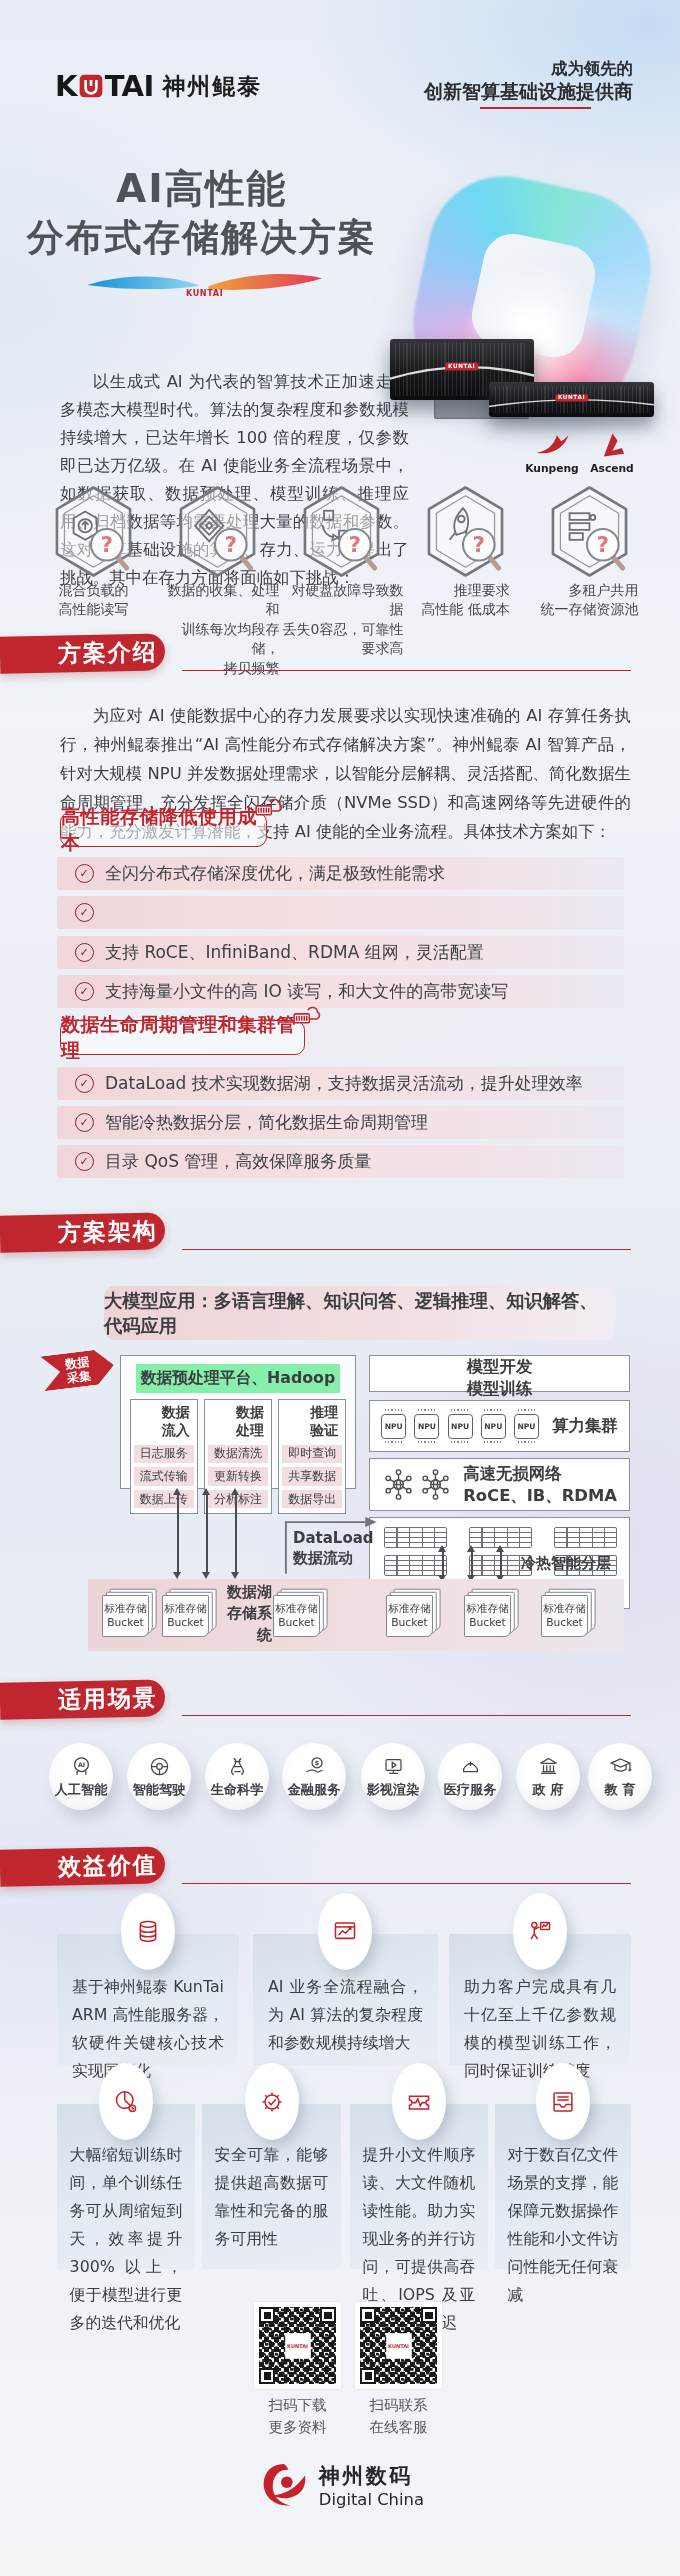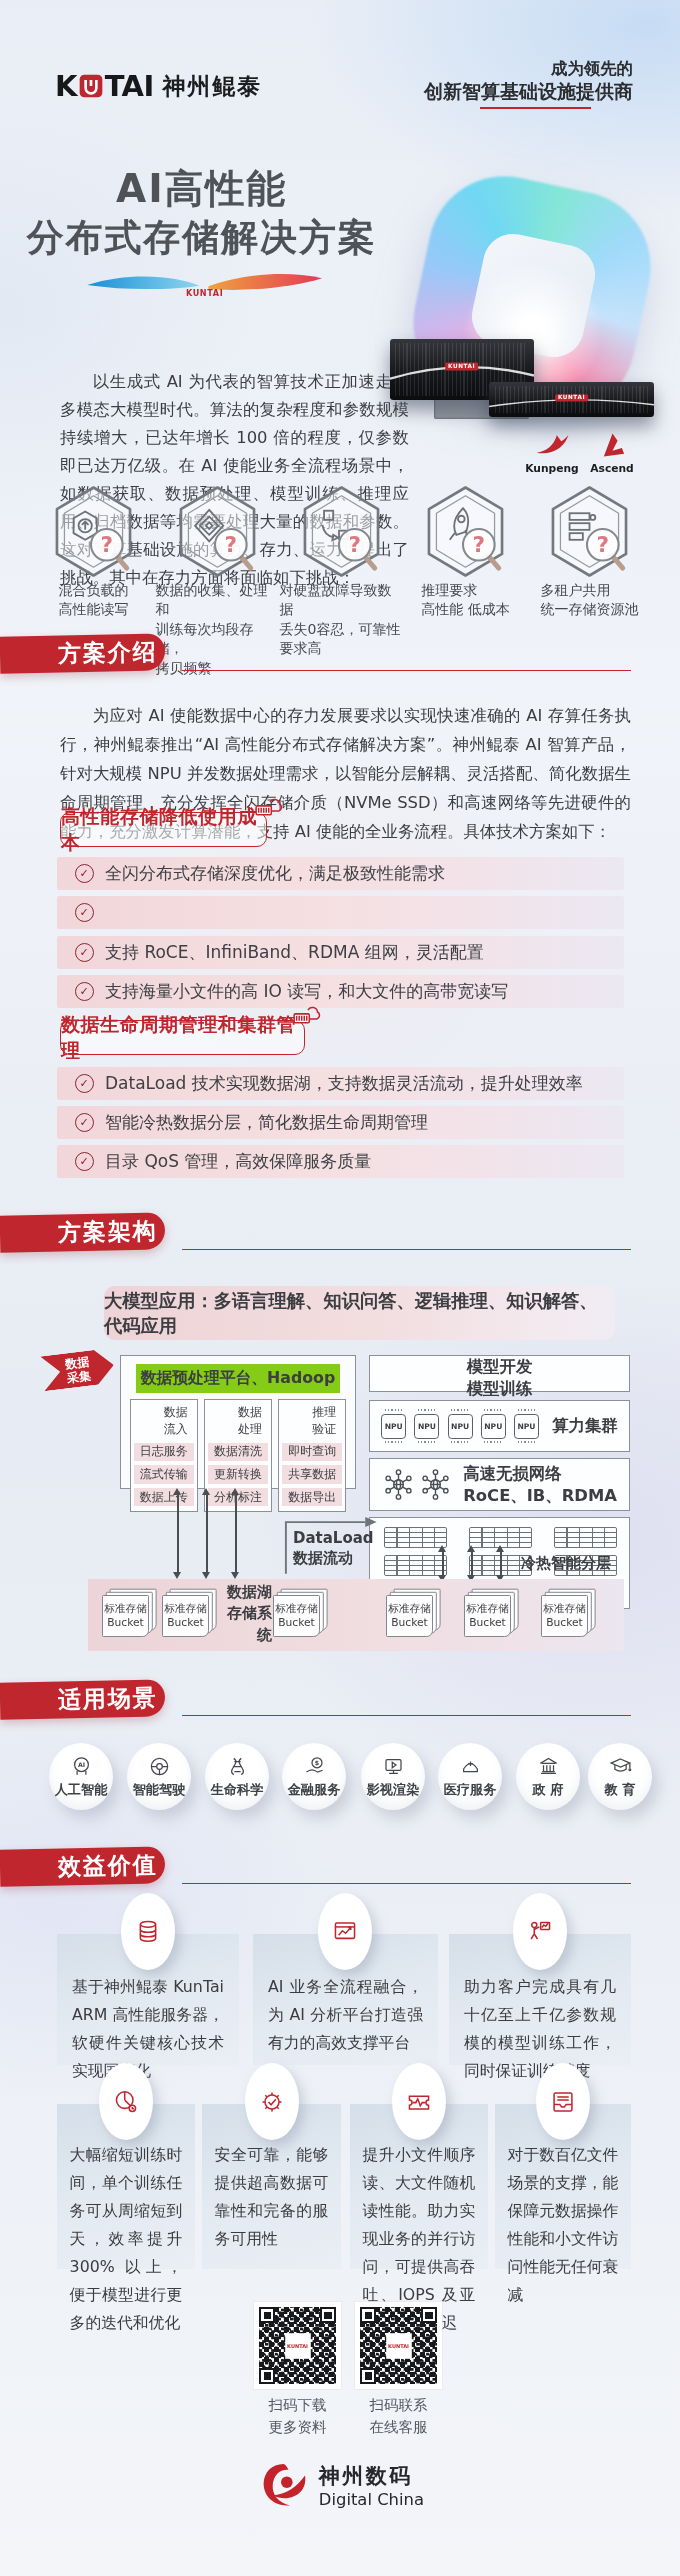--- a/index.html
+++ b/index.html
@@ -50,21 +50,21 @@
   .srv-brand { position:absolute; left:50%; top:45%; transform:translate(-50%,-50%); z-index:2;
     font-size:5.7px; font-weight:900; letter-spacing:0.6px; color:#fff; background:#C0262E; padding:0.6px 3.2px; border-radius:1.3px; }
   .chassis { position:absolute; left:38px; top:168px; width:95px; height:73px; border-radius:2.5px;
     background:linear-gradient(180deg,#d8dce1,#aab0b8 40%,#8e949c); box-shadow:inset 0 0 0 1.3px #777c84; }
   .partner { position:absolute; display:flex; flex-direction:column; align-items:center; gap:1.9px; }
   .partner .plabel { font-size:10.7px; font-weight:800; color:#1c1d1f; }
 
   
   .chal-row { left:31.5px; top:485px; width:620px; display:flex; justify-content:space-between; }
   .chal-item { width:124px; display:flex; flex-direction:column; align-items:center; }
-  .chal-cap { margin-top:2.5px; font-size:14px; line-height:19.5px; text-align:left; color:#45484d; font-weight:500; }
+  .chal-cap { margin-top:2.5px; font-size:14px; line-height:19.5px; text-align:right; color:#45484d; font-weight:500; }
 
   
   .badge { position:absolute; left:0; width:165px; height:37px; background:#C0262E;
     border-radius:0 25px 28px 0; color:#fff; font-size:23px; font-weight:800; letter-spacing:1.9px;
     display:flex; align-items:center; padding-left:58px; transform:rotate(-1.2deg);
     box-shadow:0 3.8px 8.8px rgba(150,40,50,.25); }
   .badge-line { position:absolute; left:182px; width:449px; height:1.3px; background:#C0262E; }
 
   .body-par { left:60px; width:571px; font-size:16.4px; line-height:29px; text-align:justify; text-indent:2em; color:#3c3e42; }
 
@@ -78,25 +78,25 @@
   .check-tx { font-size:17px; color:#3E4045; }
 
   
   .side-tab { left:42px; top:1352px; width:72px; height:35px; background:#C0262E; transform:rotate(-7deg);
     clip-path:polygon(0% 0%,75% 0%,100% 50%,75% 100%,0% 100%,25% 50%);
     color:#fff; font-size:12px; font-weight:800; line-height:14px; display:flex; align-items:center; justify-content:center; text-align:center; }
   .app-bar { left:104px; top:1286px; width:511px; height:54px; border-radius:11.3px;
     background:linear-gradient(90deg,#eed3d7 0%,#f2dee0 55%,#f3e9ee 85%,#f0ecf4 100%);
     display:flex; align-items:center; justify-content:center; font-size:18.3px; font-weight:800; color:#3c3e42; }
   .lpanel { left:120px; top:1355px; width:236px; height:134px; background:#fbfcfe; border:1.3px solid #8b9099; }
-  .lp-title { margin:8.2px 15px 0; height:29px; background:#84cc16; display:flex; align-items:center; justify-content:center;
+  .lp-title { margin:8.2px 15px 0; height:29px; background:#86efac; display:flex; align-items:center; justify-content:center;
     font-size:15.8px; font-weight:800; color:#3c3e42; }
   .lp-cols { display:flex; gap:6.3px; margin:6.3px 8.8px 0; }
   .lp-col { flex:1; border:1.3px solid #8b9099; background:#fdfeff; padding:3.8px 3.2px 5px; }
-  .lp-h { text-align:center; font-size:12px; font-weight:400; color:#3c3e42;margin-left:24px; }
+  .lp-h { text-align:center; font-size:14px; font-weight:700; color:#3c3e42;margin-left:24px; }
   .lp-cell { margin-top:4.4px; height:18.3px; background:#f2dee1; display:flex; align-items:center; justify-content:center;
     font-size:12px; color:#3c3e42; }
   .rpanel { position:absolute; left:369px; width:261px; background:#fdfeff; border:1.3px solid #8b9099; }
   .steps { display:flex; align-items:center; justify-content:space-evenly; height:100%; font-size:16.4px; font-weight:800; color:#3c3e42;flex-direction:column; }
   .chip { position:relative; width:25px; height:25px; border:1.3px solid #5c6066; border-radius:3.8px; background:#fdfeff; flex:none;
     display:flex; align-items:center; justify-content:center; font-size:7.6px; font-weight:800; color:#3c3e42; }
   .chip::before,.chip::after { content:""; position:absolute; left:2.5px; right:2.5px; height:2.5px;
     background:repeating-linear-gradient(90deg,#878b92 0 1.3px,transparent 1.3px 3.2px); }
   .chip::before { top:-5.7px; } .chip::after { bottom:-5.7px; }
   .rlabel { font-size:16.4px; font-weight:800; color:#3c3e42; }
@@ -619,21 +619,21 @@
 
 <div class="badge" style="top:1848px">
     <span>效益价值</span>
   </div>
 <div class="badge-line" style="top:1883px"></div>
 
 <div class="bcard" style="left:57px;top:1934px;width:182px;height:131px">
   <div class="btx">基于神州鲲泰 KunTai ARM 高性能服务器，软硬件关键核心技术实现国产化</div>
 </div>
 <div class="bcard" style="left:253px;top:1934px;width:185px;height:131px">
-  <div class="btx">AI 业务全流程融合，为 AI 分析平台打造强有力的高效支撑平台</div>
+  <div class="btx">AI 业务全流程融合，为 AI 算法的复杂程度和参数规模持续增大</div>
 </div>
 <div class="bcard" style="left:449px;top:1934px;width:182px;height:131px">
   <div class="btx">助力客户完成具有几十亿至上千亿参数规模的模型训练工作，同时保证训练精度</div>
 </div>
 <div class="bic" style="left:121px;top:1893px">
   <svg width="28" height="28" viewBox="0 0 44 44">
     <g stroke="#C0262E" stroke-width="2.4" fill="none">
         <ellipse cx="22" cy="10" rx="12" ry="4.5"></ellipse>
         <path d="M10,10 v22 a12,4.5 0 0 0 24,0 v-22"></path>
         <path d="M10,18 a12,4.5 0 0 0 24,0"></path>

